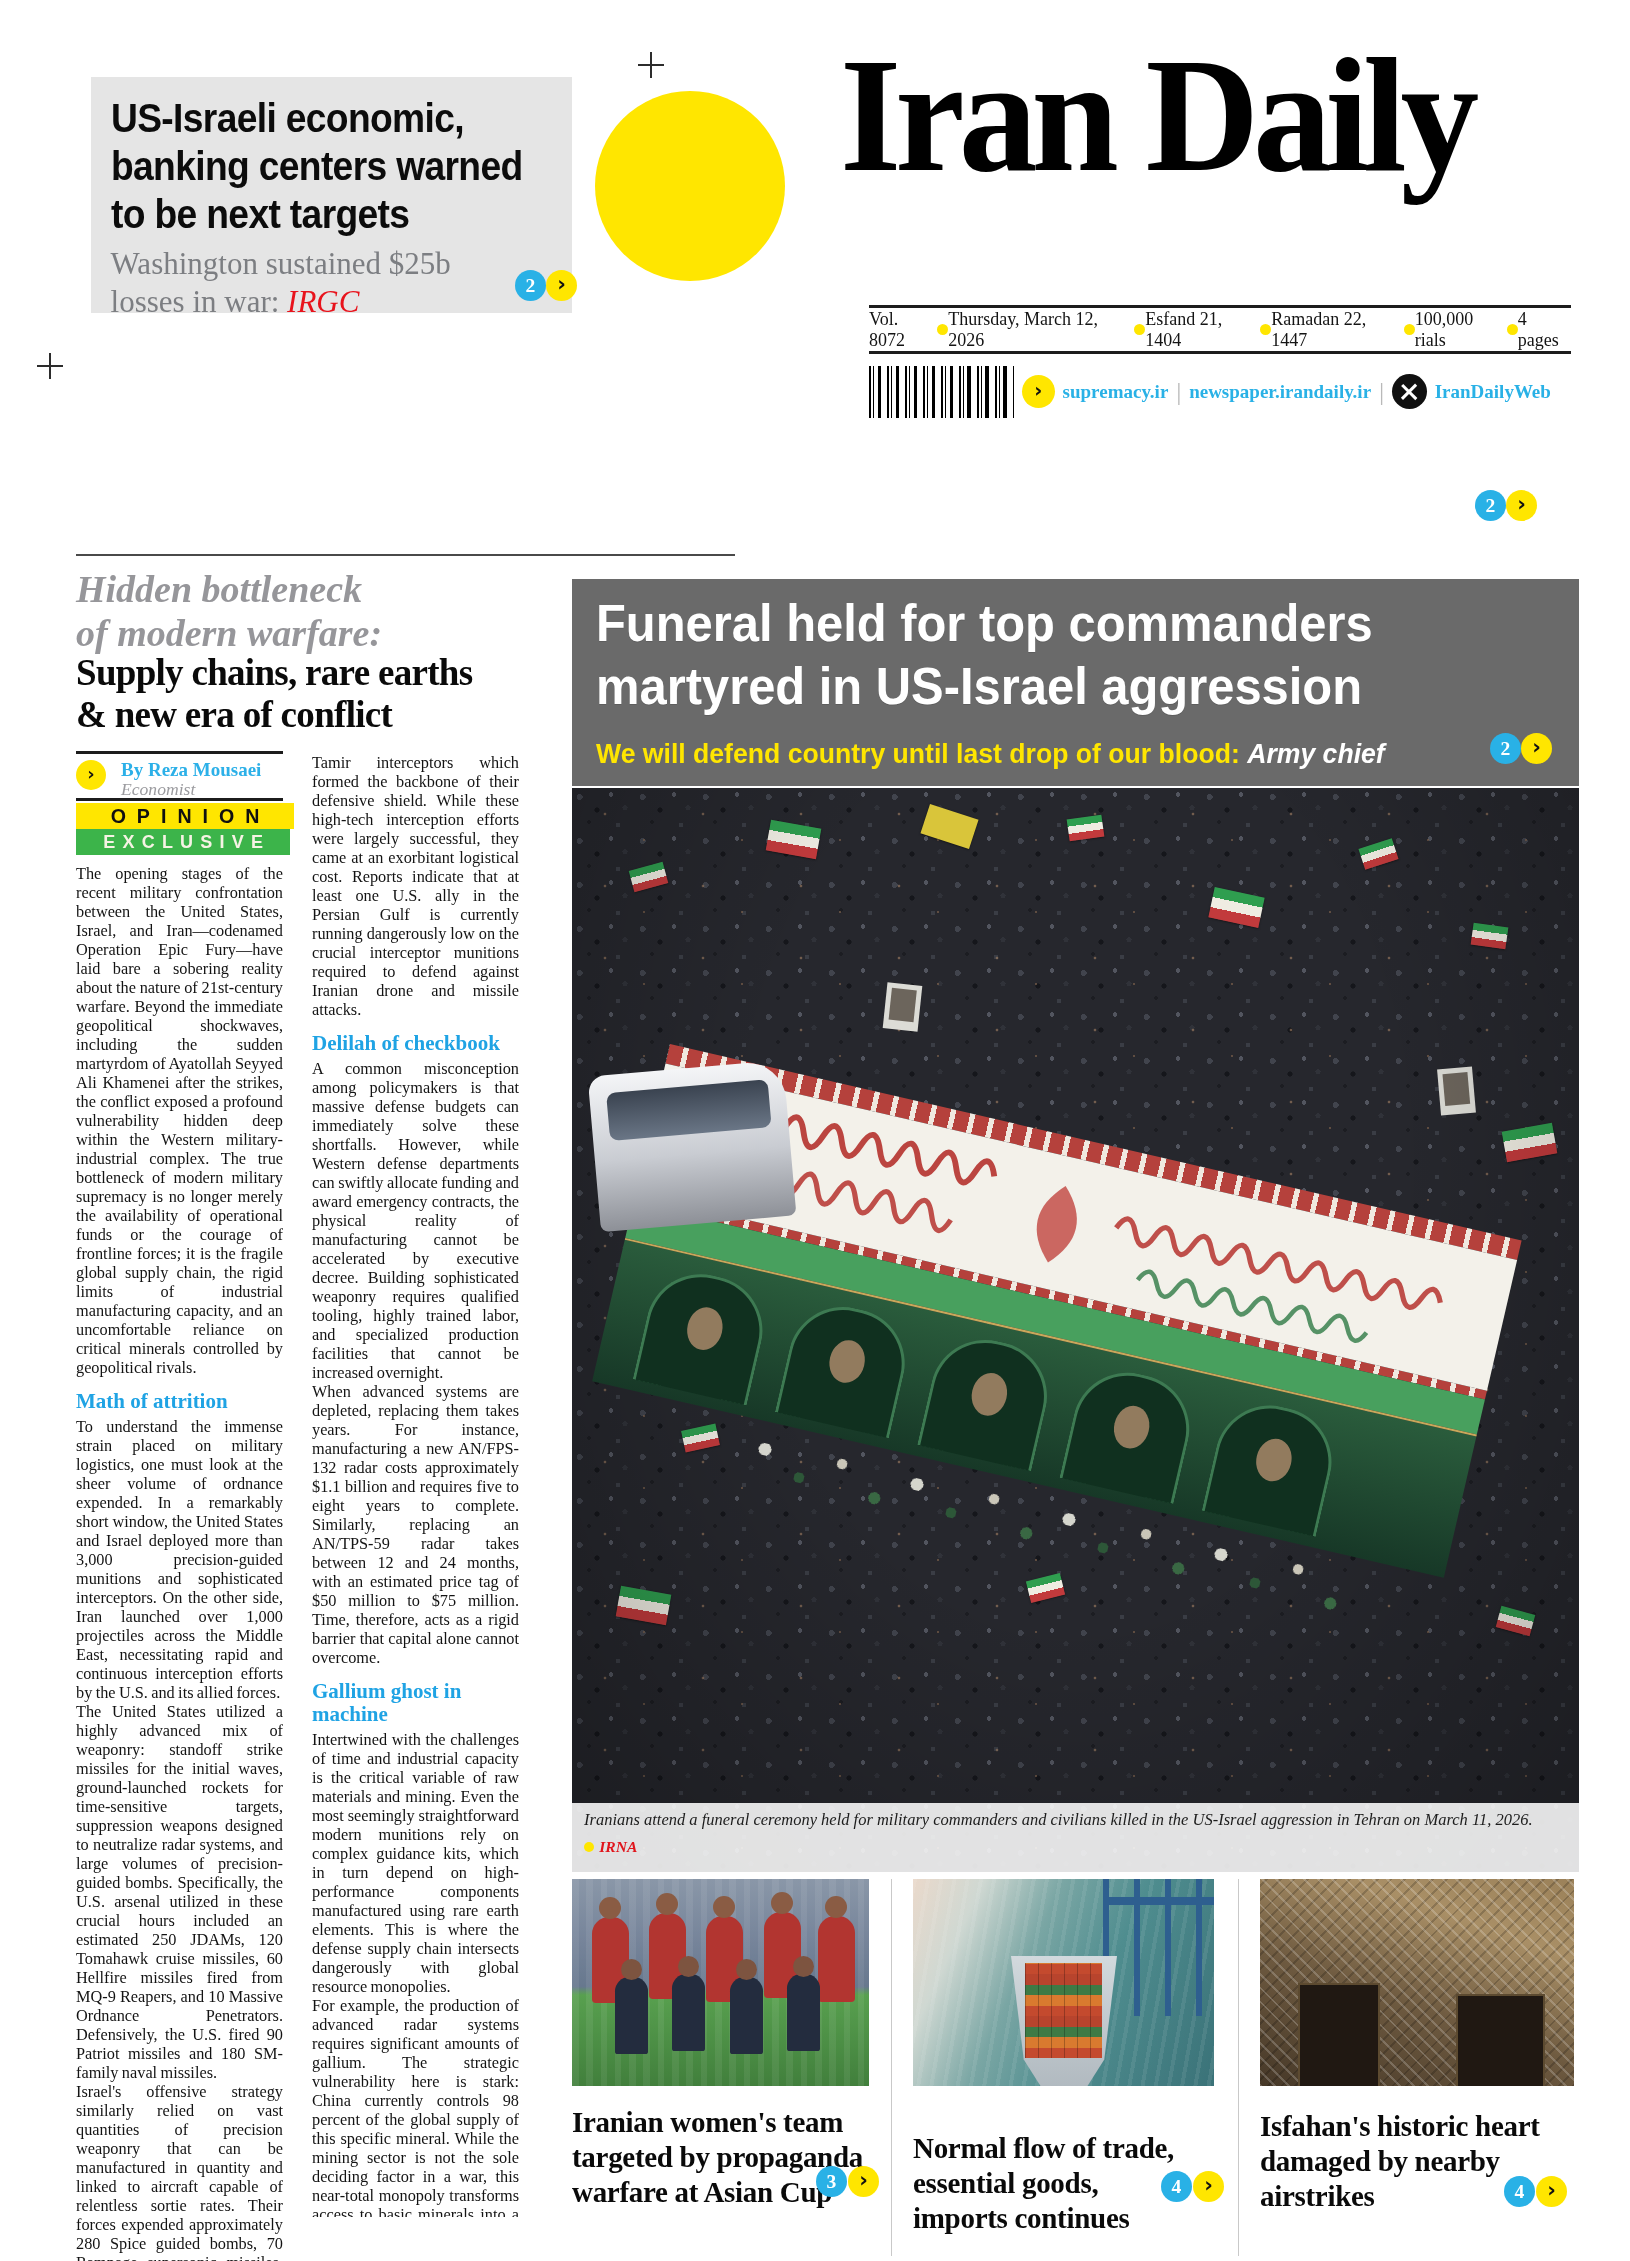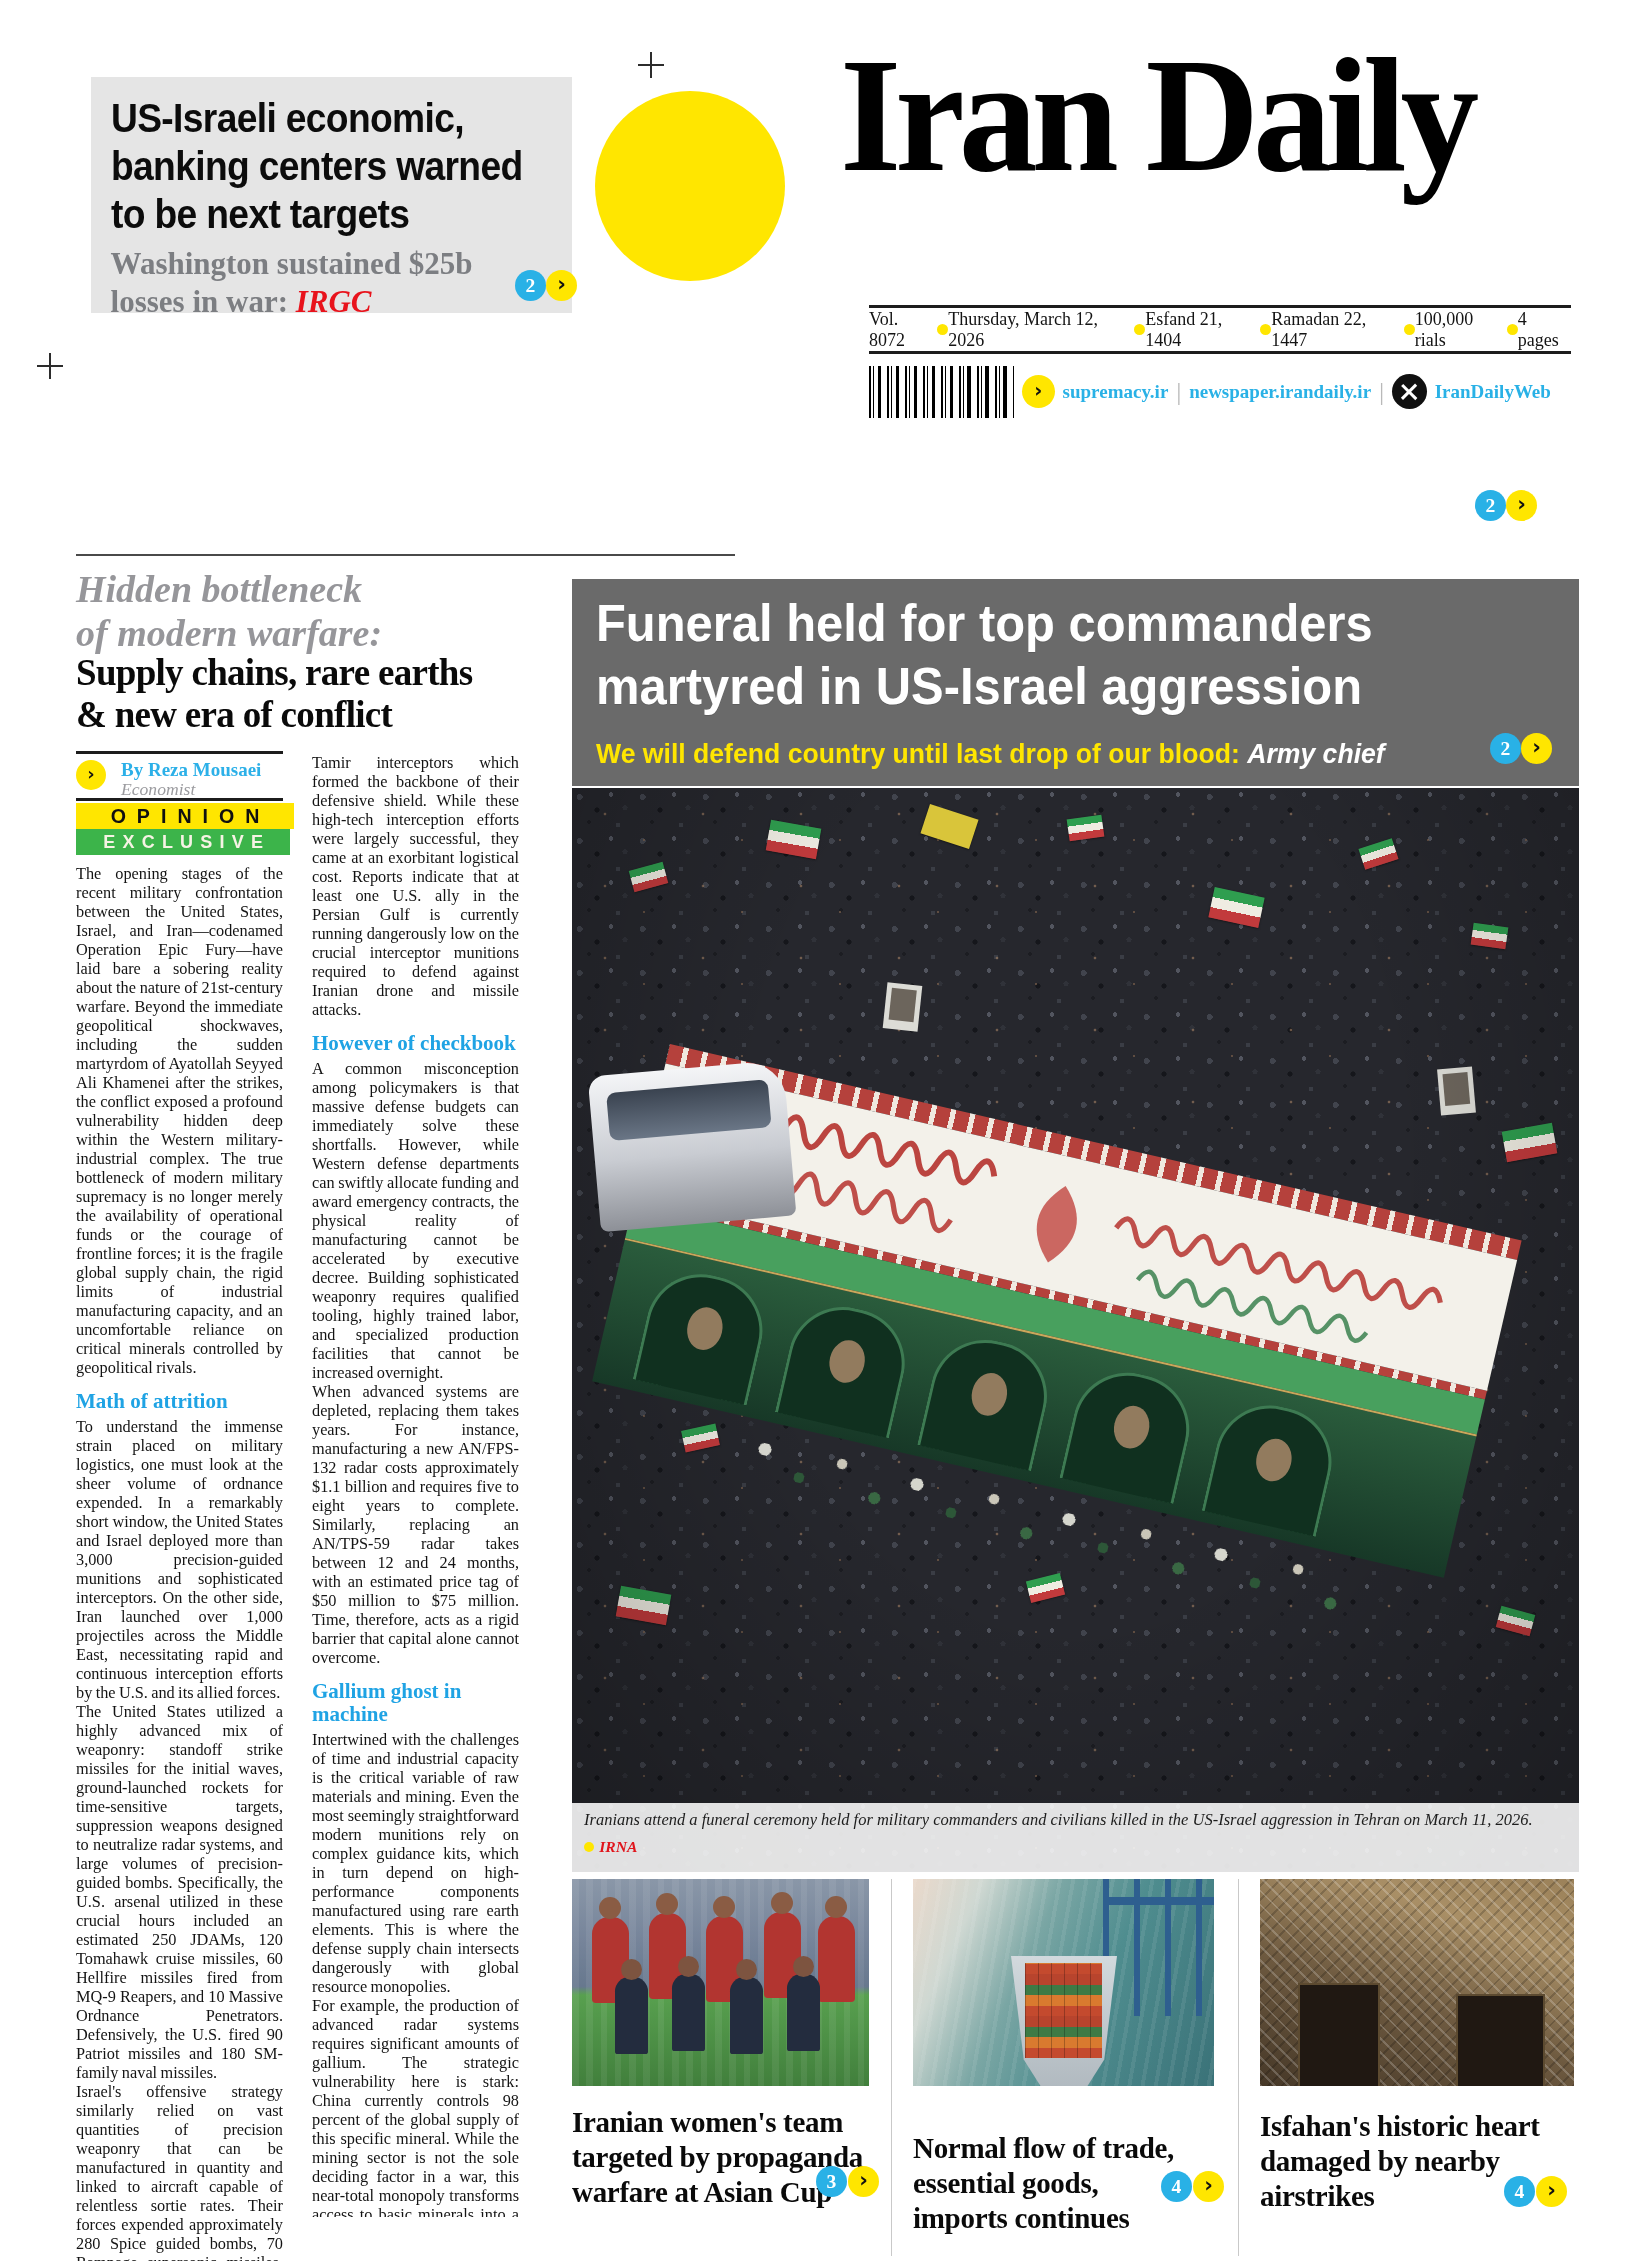--- a/index.html
+++ b/index.html
@@ -11,21 +11,21 @@
 
   
   .regmark{position:absolute;width:26px;height:26px;}
   .regmark::before{content:"";position:absolute;left:50%;top:0;width:2px;height:100%;background:#2c2c2c;transform:translateX(-50%);}
   .regmark::after{content:"";position:absolute;top:50%;left:0;height:2px;width:100%;background:#2c2c2c;transform:translateY(-50%);}
 
   
   .topbox{left:91px;top:77px;width:481px;height:236px;background:#e5e5e5;}
   .topbox .ttl{position:absolute;left:19.6px;top:17px;font-family:"Liberation Sans",sans-serif;
                font-weight:bold;font-size:40px;line-height:48px;color:#0c0c0c;letter-spacing:-0.7px;}
-  .topbox .sub{position:absolute;left:19.6px;top:168px;width:391px;font-weight:bold;
+  .topbox .sub{position:absolute;left:19.6px;top:168px;width:391px;font-weight:normal;
                font-size:31px;line-height:38px;color:#7c7e82;}
   .topbox .sub .src{color:#e8131c;font-style:italic;}
 
   
   .pgc{position:absolute;width:31px;height:31px;border-radius:50%;display:flex;align-items:center;justify-content:center;}
   .pgc.num{background:#29b1e6;color:#fff;font-weight:bold;font-size:19.6px;font-family:"Liberation Serif",serif;}
   .pgc.go{background:#ffe600;}
   .pgc.go::after{content:"›";font-family:"DejaVu Sans",sans-serif;font-weight:bold;font-size:21px;color:#111;margin-top:-2.6px;}
 
   
@@ -234,21 +234,21 @@
 
   <div class="bodycol" id="op-col1">
       <p class="bp">The opening stages of the recent military confrontation between the United States, Israel, and Iran—codenamed Operation Epic Fury—have laid bare a sobering reality about the nature of 21st-century warfare. Beyond the immediate geopolitical shockwaves, including the sudden martyrdom of Ayatollah Seyyed Ali Khamenei after the strikes, the conflict exposed a profound vulnerability hidden deep within the Western military-industrial complex. The true bottleneck of modern military supremacy is no longer merely the availability of operational funds or the courage of frontline forces; it is the fragile global supply chain, the rigid limits of industrial manufacturing capacity, and an uncomfortable reliance on critical minerals controlled by geopolitical rivals.</p>
       <h4 class="bh">Math of attrition</h4>
       <p class="bp">To understand the immense strain placed on military logistics, one must look at the sheer volume of ordnance expended. In a remarkably short window, the United States and Israel deployed more than 3,000 precision-guided munitions and sophisticated interceptors. On the other side, Iran launched over 1,000 projectiles across the Middle East, necessitating rapid and continuous interception efforts by the U.S. and its allied forces.</p>
       <p class="bp">The United States utilized a highly advanced mix of weaponry: standoff strike missiles for the initial waves, ground-launched rockets for time-sensitive targets, suppression weapons designed to neutralize radar systems, and large volumes of precision-guided bombs. Specifically, the U.S. arsenal utilized in these crucial hours included an estimated 250 JDAMs, 120 Tomahawk cruise missiles, 60 Hellfire missiles fired from MQ-9 Reapers, and 10 Massive Ordnance Penetrators. Defensively, the U.S. fired 90 Patriot missiles and 180 SM-family naval missiles.</p>
       <p class="bp">Israel's offensive strategy similarly relied on vast quantities of precision weaponry that can be manufactured in quantity and linked to aircraft capable of relentless sortie rates. Their forces expended approximately 280 Spice guided bombs, 70 Rampage supersonic missiles, 50 Delilah cruise missiles, and 140 smart bomb kits, alongside their</p>
     </div>
   <div class="bodycol" id="op-col2">
       <p class="bp">Tamir interceptors which formed the backbone of their defensive shield. While these high-tech interception efforts were largely successful, they came at an exorbitant logistical cost. Reports indicate that at least one U.S. ally in the Persian Gulf is currently running dangerously low on the crucial interceptor munitions required to defend against Iranian drone and missile attacks.</p>
-      <h4 class="bh">However of checkbook</h4>
+      <h4 class="bh">Delilah of checkbook</h4>
       <p class="bp">A common misconception among policymakers is that massive defense budgets can immediately solve these shortfalls. However, while Western defense departments can swiftly allocate funding and award emergency contracts, the physical reality of manufacturing cannot be accelerated by executive decree. Building sophisticated weaponry requires qualified tooling, highly trained labor, and specialized production facilities that cannot be increased overnight.</p>
       <p class="bp">When advanced systems are depleted, replacing them takes years. For instance, manufacturing a new AN/FPS-132 radar costs approximately $1.1 billion and requires five to eight years to complete. Similarly, replacing an AN/TPS-59 radar takes between 12 and 24 months, with an estimated price tag of $50 million to $75 million. Time, therefore, acts as a rigid barrier that capital alone cannot overcome.</p>
       <h4 class="bh">Gallium ghost in machine</h4>
       <p class="bp">Intertwined with the challenges of time and industrial capacity is the critical variable of raw materials and mining. Even the most seemingly straightforward modern munitions rely on complex guidance kits, which in turn depend on high-performance components manufactured using rare earth elements. This is where the defense supply chain intersects dangerously with global resource monopolies.</p>
       <p class="bp">For example, the production of advanced radar systems requires significant amounts of gallium. The strategic vulnerability here is stark: China currently controls 98 percent of the global supply of this specific mineral. While the mining sector is not the sole deciding factor in a war, this near-total monopoly transforms access to basic minerals into a potent geopolitical lever, underscoring how Western military sustainability remains tethered to the</p>
     </div>
 
   <div class="abs banner">
     <span class="bl" style="top:14.3px;">Funeral held for top commanders</span>
     <span class="bl" style="top:77px;">martyred in US-Israel aggression</span>

